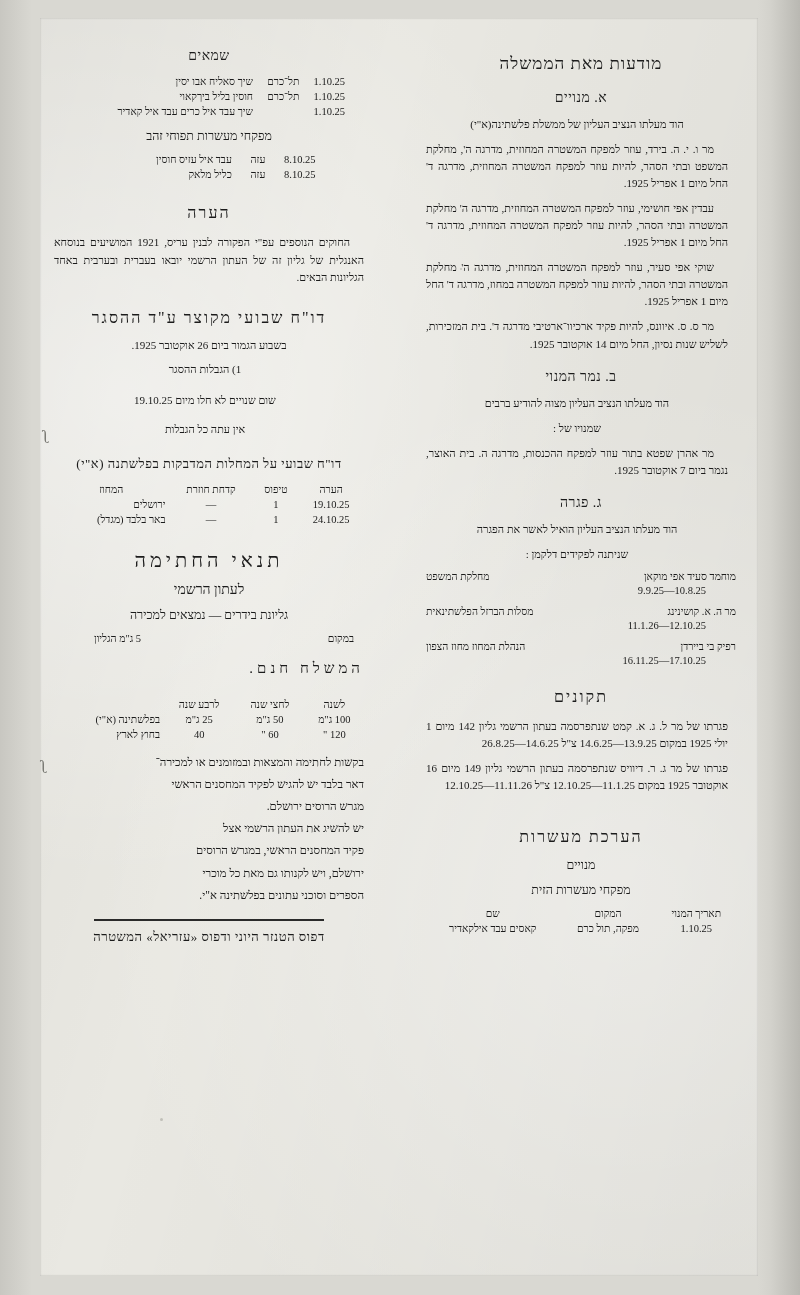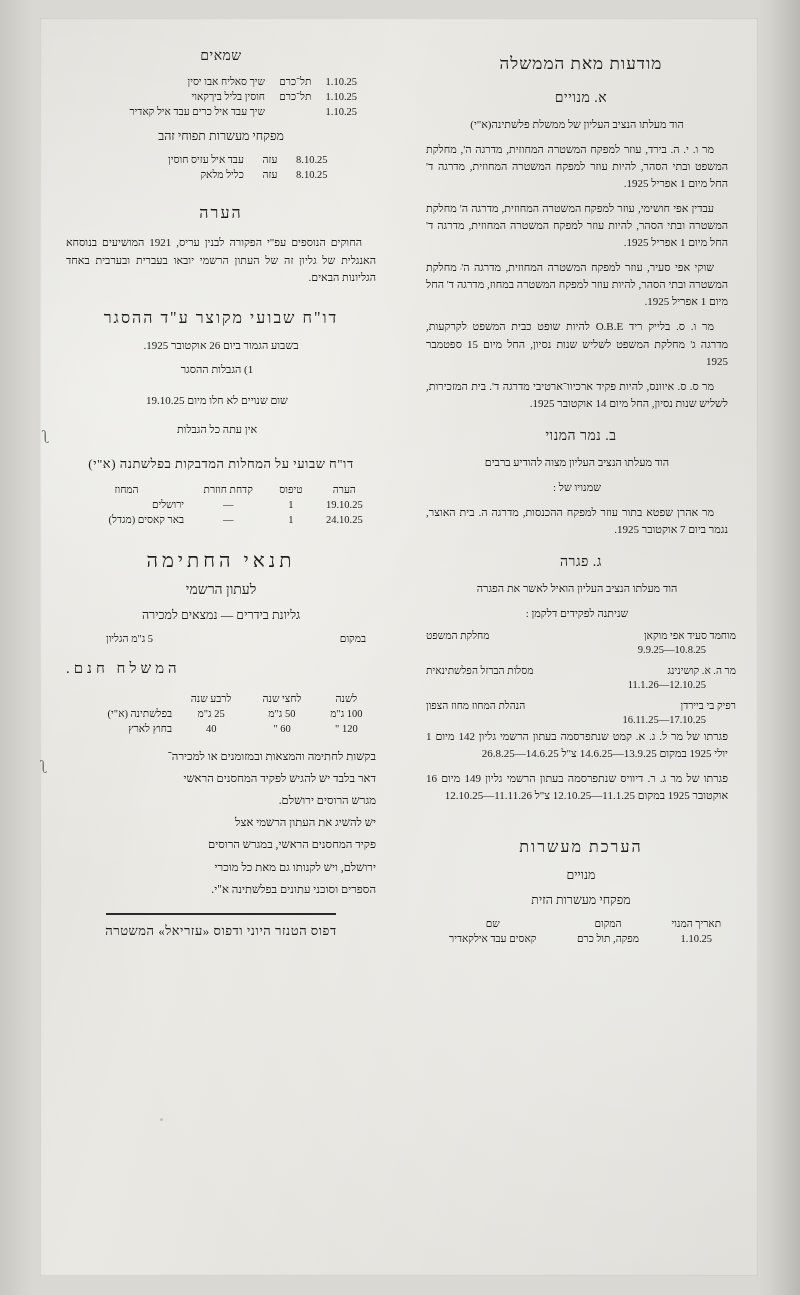--- a/index.html
+++ b/index.html
@@ -44,21 +44,21 @@
     position:absolute;
     left:0;top:0;width:718px;height:1258px;
     direction:rtl;
   }
   .col{
     position:absolute;top:30px;
     width:310px;
     color:#1b1b1b;
   }
   .col-right{ right:22px; }
-  .col-left{ left:26px; }
+  .col-left{ left:14px; }
 
   h1.main-title{
     font-size:17px;font-weight:normal;letter-spacing:1px;
     text-align:center;margin:6px 0 14px 0;
   }
   h2.sec{
     font-size:14px;text-align:center;font-weight:normal;
     margin:16px 0 10px 0;letter-spacing:.5px;
   }
   h2.sec.big{
@@ -104,21 +104,21 @@
   }
   .ltr{ direction:ltr; unicode-bidi:embed; }
 
   .rule{
     border:0;border-top:2px solid #2a2a2a;margin:14px 40px 8px 40px;
   }
   .footer{
     font-size:13px;text-align:center;margin-top:8px;letter-spacing:.5px;
   }
   .money-head{
-    font-size:15px;text-align:left;letter-spacing:4px;margin:16px 0 14px 0;
+    font-size:15px;text-align:right;letter-spacing:4px;margin:16px 0 20px 0;
   }
   .para-right{ text-align:right; font-size:11.5px; line-height:1.75; margin:2px 0;}
 
   
   .squiggle{
     position:absolute;width:18px;height:22px;color:#7a7a74;font-size:18px;
     line-height:1;
   }
   .speck{
     position:absolute;background:#9a9992;border-radius:50%;opacity:.5;
@@ -138,21 +138,20 @@
 
         <h1 class="main-title">מודעות מאת הממשלה</h1>
 
         <h2 class="sec">א. מנויים</h2>
 
         <p class="body center">הוד מעלתו הנציב העליון של ממשלת פלשתינה(א"י)</p>
 
         <p class="body indent">מר ו. י. ה. בירד, עוזר למפקח המשטרה המחוזית, מדרגה ה', מחלקת המשפט ובתי הסהר, להיות עוזר למפקח המשטרה המחוזית, מדרגה ד' החל מיום 1 אפריל 1925.</p>
         <p class="body indent">עבדין אפי חושימי, עוזר למפקח המשטרה המחוזית, מדרגה ה' מחלקת המשטרה ובתי הסהר, להיות עוזר למפקח המשטרה המחוזית, מדרגה ד' החל מיום 1 אפריל 1925.</p>
         <p class="body indent">שוקי אפי סעיר, עוזר למפקח המשטרה המחוזית, מדרגה ה' מחלקת המשטרה ובתי הסהר, להיות עוזר למפקח המשטרה במחוז, מדרגה ד' החל מיום 1 אפריל 1925.</p>
-        <p class="body indent">מר ו. ס. בלייק ריד O.B.E להיות שופט כבית המשפט לקרקעות, מדרגה ג' מחלקת המשפט לשליש שנות נסיון, החל מיום 15 ספטמבר 1925</p>
         <p class="body indent">מר ס. ס. איוונס, להיות פקיד ארכיוו־ארטיבי מדרגה ד'. בית המזכירות, לשליש שנות נסיון, החל מיום 14 אוקטובר 1925.</p>
 
         <h2 class="sec">ב. נמר המנוי</h2>
         <p class="body center">הוד מעלתו הנציב העליון מצוה להודיע ברבים</p>
         <p class="body center">שמנויו של :</p>
         <p class="body indent">מר אהרן שפטא בתור עוזר למפקח ההכנסות, מדרגה ה. בית האוצר, נגמר ביום 7 אוקטובר 1925.</p>
 
         <h2 class="sec">ג. פגרה</h2>
         <p class="body center">הוד מעלתו הנציב העליון הואיל לאשר את הפגרה</p>
         <p class="body center">שניתנה לפקידים דלקמן :</p>
@@ -170,20 +169,21 @@
           </div>
           <div class="kv ltr" style="text-align:right;padding-right:30px;">11.1.26—12.10.25</div>
 
           <div class="flowline" style="margin-top:10px;">
             <span class="lead">רפיק בי ביירדן</span>
             <span>הנהלת המחוז מחוז הצפון</span>
           </div>
           <div class="kv ltr" style="text-align:right;padding-right:30px;">16.11.25—17.10.25</div>
         </div>
 
+        <h2 class="sec big">תקונים</h2>
         <p class="body">פגרתו של מר ל. ג. א. קמט שנתפרסמה בעתון הרשמי גליון 142 מיום 1 יולי 1925 במקום 13.9.25—14.6.25 צ"ל 14.6.25—26.8.25</p>
         <p class="body">פגרתו של מר ג. ר. דיוויס שנתפרסמה בעתון הרשמי גליון 149 מיום 16 אוקטובר 1925 במקום 11.1.25—12.10.25 צ"ל 11.11.26—12.10.25</p>
 
         <h2 class="sec big" style="margin-top:34px;">הערכת מעשרות</h2>
         <h3 class="sub">מנויים</h3>
         <h3 class="sub">מפקחי מעשרות הזית</h3>
 
         <table class="tbl">
           <thead>
             <tr>
@@ -268,21 +268,21 @@
             <tr>
               <td class="ltr">19.10.25</td>
               <td>1</td>
               <td>—</td>
               <td class="r">ירושלים</td>
             </tr>
             <tr>
               <td class="ltr">24.10.25</td>
               <td>1</td>
               <td>—</td>
-              <td class="r">באר קאסים (מגדל)</td>
+              <td class="r">באר בלבד (מגדל)</td>
             </tr>
           </tbody>
         </table>
 
         <h2 class="sec huge">תנאי החתימה</h2>
         <h3 class="sub" style="font-size:14px;">לעתון הרשמי</h3>
         <h3 class="sub" style="font-size:12.5px;">גליונת בידרים — נמצאים למכירה</h3>
 
         <div class="pair" style="margin:10px 10px 0 40px;">
           <span>במקום</span>

